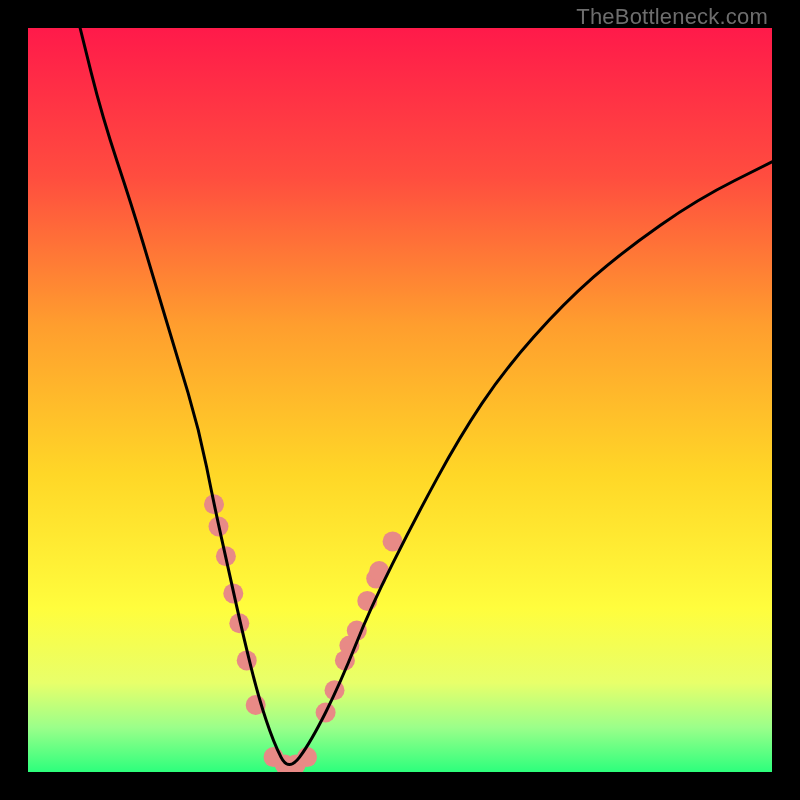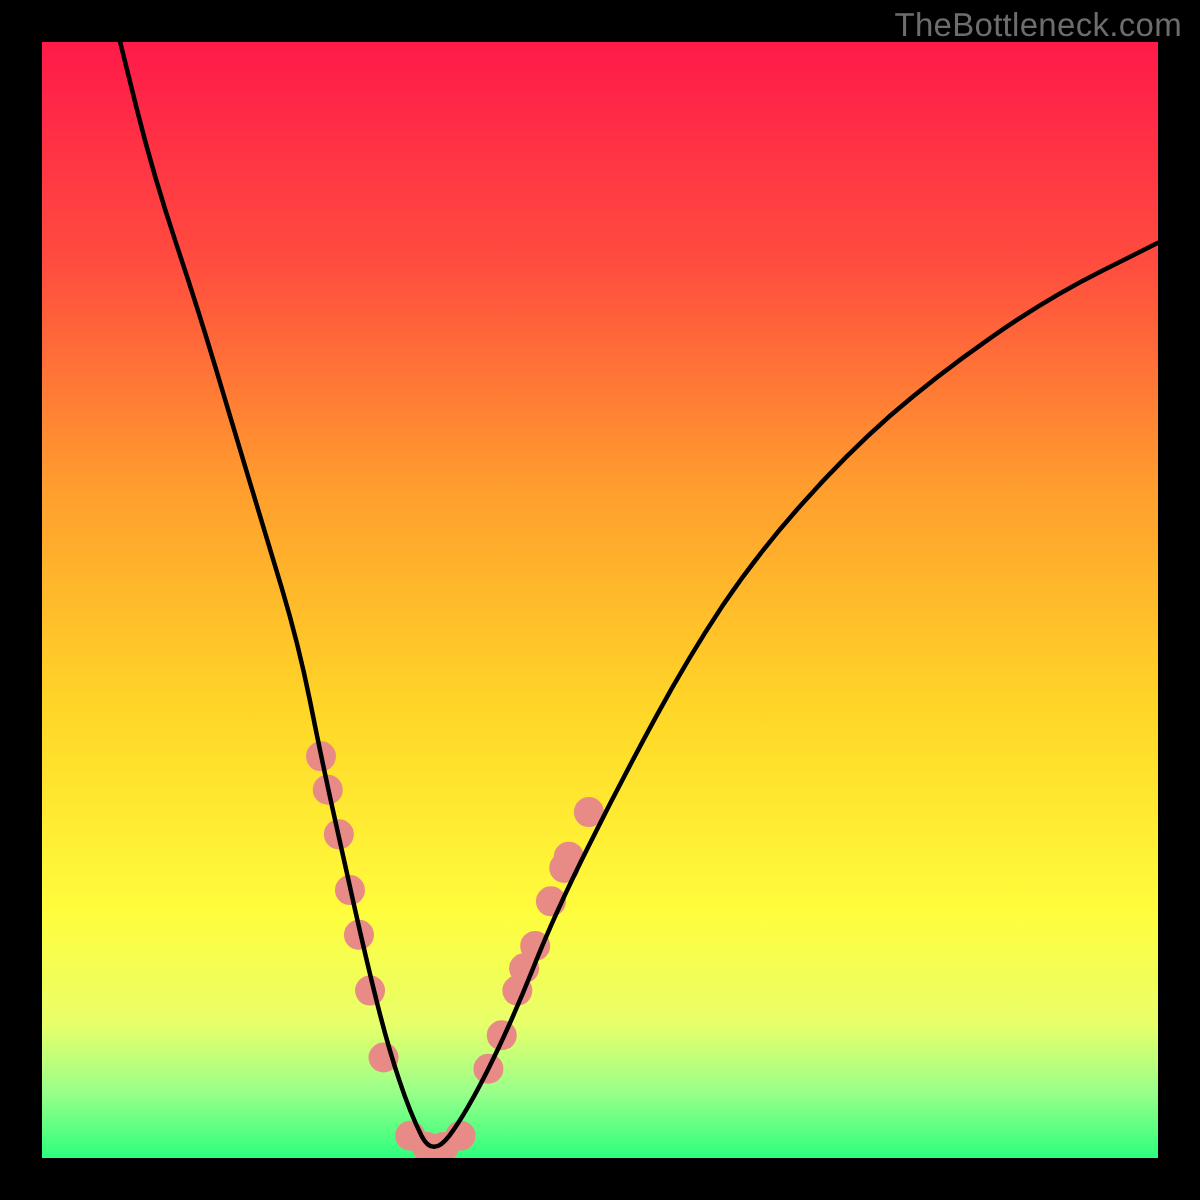--- a/index.html
+++ b/index.html
@@ -29,21 +29,21 @@
   .curve-svg {
     position: absolute;
     left: 0;
     top: 0;
     width: 744px;
     height: 744px;
   }
   .watermark {
     position: absolute;
     top: 4px;
-    right: 12px;
+    right: 32px;
     color: #6d6d6d;
     font-size: 22px;
     font-weight: 500;
     letter-spacing: 0.2px;
   }
 </style>
 </head>
 <body>
 
 <div class="frame">

